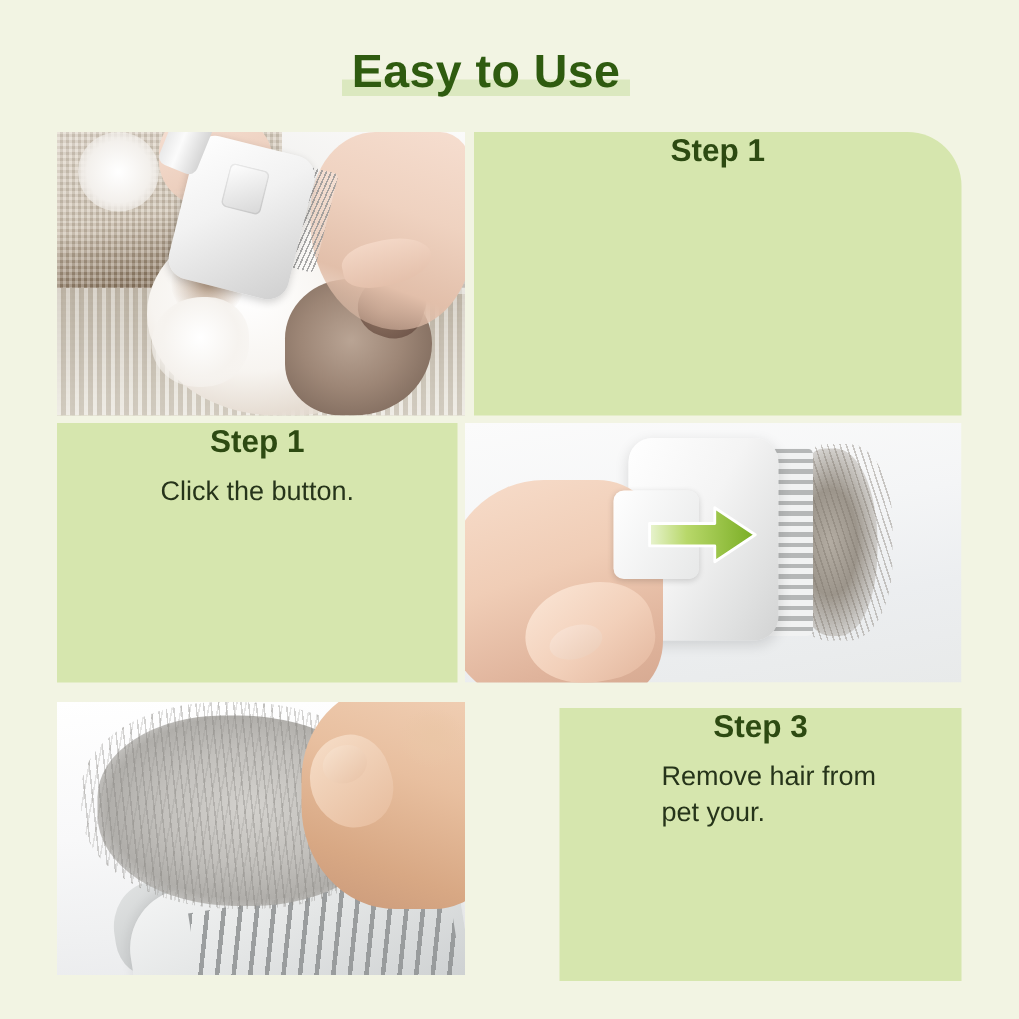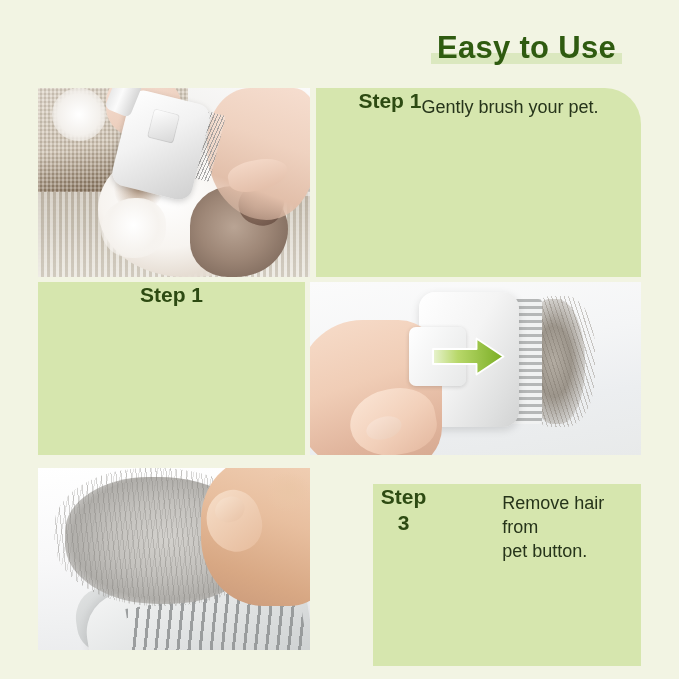--- a/index.html
+++ b/index.html
@@ -17,25 +17,25 @@
   #page {
     position: absolute;
     inset: 0;
     width: 679px;
     height: 679px;
   }
 
   
   .title-wrap {
     position: absolute;
-    left: 0;
+    left: 13px;
     top: 28px;
     width: 622px;
     height: 50px;
-    text-align: right;
+    text-align: center;
   }
   .title-inner {
     position: relative;
     display: inline-block;
     padding: 0 6px;
   }
   .title-highlight {
     position: absolute;
     left: 0;
     right: 0;
@@ -56,21 +56,22 @@
   }
 
   
   .cell {
     position: absolute;
     overflow: hidden;
   }
   .text-cell {
     background: #d6e6ae;
     display: flex;
-    justify-content: center;
+    flex-direction: column;
+    justify-content: flex-start;
   }
   .step-title {
     font-size: 21px;
     font-weight: bold;
     color: #2d4a12;
     text-align: center;
     line-height: 26px;
   }
   .step-desc {
     font-size: 18px;
@@ -374,25 +375,25 @@
     <div class="p1-finger"></div>
     <div class="p1-hand-l"></div>
     <div class="p1-bristles"></div>
     <div class="p1-brush-head"></div>
     <div class="p1-brush-knob"></div>
     <div class="p1-brush-handle"></div>
   </div>
 
   <div class="cell text-cell" style="left:316px; top:88px; width:325px; height:189px; border-radius:0 36px 0 0;">
     <div class="step-title">Step 1</div>
-    <div class="step-desc desc-center">Gently brush your pet.</div>
   </div>
 
   <div class="cell text-cell" style="left:38px; top:282px; width:267px; height:173px;">
     <div class="step-title">Step 1</div>
+    <div class="step-desc desc-center">Click the button.</div>
   </div>
 
   <div class="cell photo" style="left:310px; top:282px; width:331px; height:173px;">
     <div class="p2-bg"></div>
     <div class="p2-fur"></div>
     <div class="p2-fur-strands"></div>
     <div class="p2-bristles"></div>
     <div class="p2-grill"></div>
     <div class="p2-body"></div>
     <div class="p2-handle"></div>
@@ -418,21 +419,21 @@
     <div class="p3-brush"></div>
     <div class="p3-slots"></div>
     <div class="p3-fur"></div>
     <div class="p3-fur-strands"></div>
     <div class="p3-hand"></div>
     <div class="p3-thumb"></div>
     <div class="p3-nail"></div>
     <div class="p3-knuckle"></div>
   </div>
 
-  <div class="cell text-cell" style="left:373px; top:484px; width:268px; height:182px;">
+  <div class="cell text-cell" style="left:373px; top:472px; width:268px; height:182px;">
     <div class="step-title">Step 3</div>
     <div class="step-desc desc-left">
       <span>Remove hair from</span><br>
-      <span>pet button.</span>
+      <span>pet your.</span>
     </div>
   </div>
 
 </div>
 
 </body></html>

